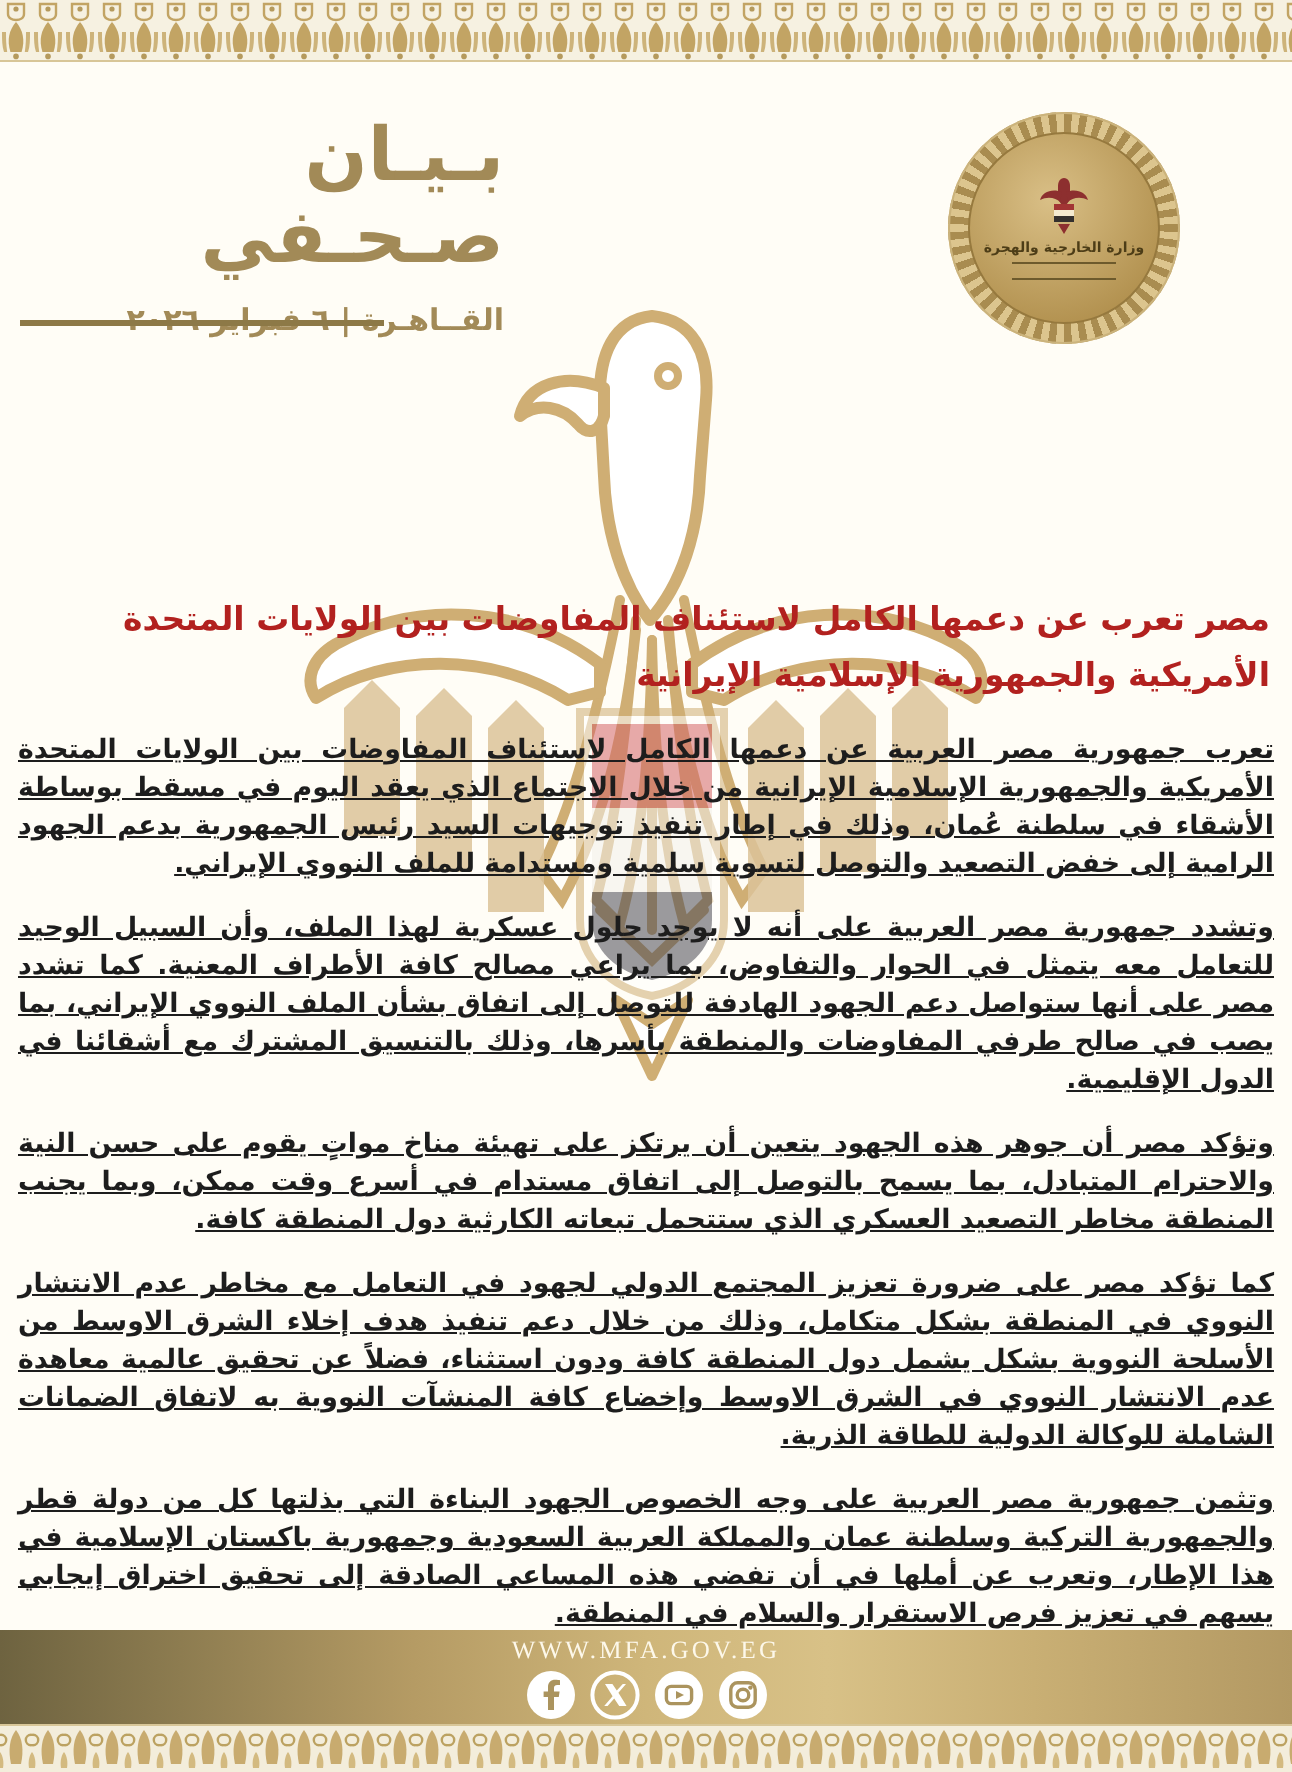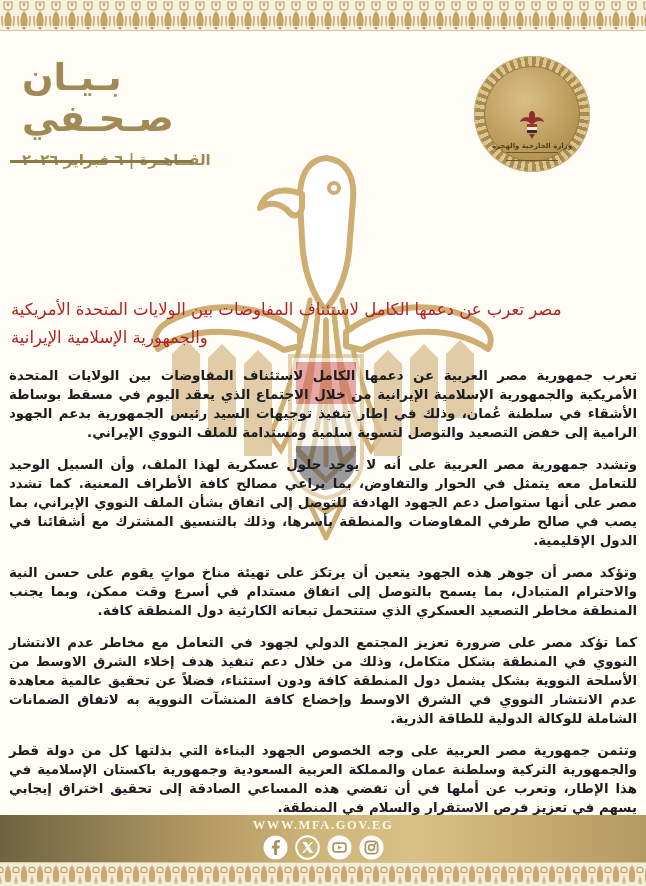--- a/index.html
+++ b/index.html
@@ -5,56 +5,56 @@
   html,body{margin:0;padding:0;background:#fffdf6;}
   .page{
     position:relative;width:646px;height:886px;margin:0 auto;
     background:#fffdf6;overflow:hidden;
     font-family:"DejaVu Sans","Liberation Sans",sans-serif;
   }
   
   .border-top{position:absolute;top:0;left:0;width:646px;height:31px;}
   .border-bottom{position:absolute;bottom:0;left:0;width:646px;height:24px;}
   
-  .header-left{position:absolute;top:58px;left:22px;width:230px;text-align:left;direction:rtl;}
+  .header-left{position:absolute;top:58px;left:22px;width:230px;text-align:right;direction:rtl;}
   .press-title{font-size:37px;font-weight:bold;color:#a28a57;letter-spacing:1px;line-height:1.1;}
   .dateline{margin-top:12px;font-size:15px;font-weight:bold;color:#a28a57;}
   .header-rule{position:absolute;top:160px;left:10px;width:182px;height:3px;background:#8d7947;}
   .seal{
     position:absolute;top:56px;right:56px;width:116px;height:116px;border-radius:50%;
     background:repeating-conic-gradient(#a98c50 0deg 4deg,#dcc globalization 8deg);
     background:repeating-conic-gradient(#a98c50 0deg 4deg,#dcc58e 4deg 8deg);
     display:flex;align-items:center;justify-content:center;
     box-shadow:0 0 0 1px #cbb37c inset;
   }
   .seal-inner{
     width:94px;height:94px;border-radius:50%;
     background:radial-gradient(circle at 42% 35%,#d9bf86,#b2914f 78%);
-    border:1px solid #96793e;display:flex;flex-direction:column;align-items:center;justify-content:flex-end;gap:2px;
+    border:1px solid #96793e;display:flex;flex-direction:column;align-items:center;justify-content:center;gap:2px;
   }
   .seal-name{font-size:7px;font-weight:bold;color:#4d3d17;direction:rtl;text-align:center;line-height:1.2;}
   .seal-lines{width:52px;height:7px;border-top:1px solid #6d5a2c;border-bottom:1px solid #6d5a2c;}
   
   .watermark{position:absolute;top:150px;left:150px;width:346px;height:392px;z-index:0;pointer-events:none;}
   
   .content{position:absolute;top:296px;left:9px;right:9px;z-index:2;direction:rtl;}
   .doc-title{
-    text-align:left;color:#b2211f;font-weight:normal;font-size:16.5px;line-height:1.72;margin:0 2px 13px 2px;
+    text-align:right;color:#b2211f;font-weight:bold;font-size:16.5px;line-height:1.72;margin:0 2px 13px 2px;
   }
   .body-par{
     margin:0 0 13px 0;color:#1d1d1d;font-weight:bold;font-size:13.4px;line-height:1.42;
-    text-align:justify;text-align-last:right;
+    text-align:justify;text-align-last:right;text-decoration:underline;
   }
   
   .footer-bar{
     position:absolute;left:0;bottom:24px;width:646px;height:47px;z-index:3;
     background:linear-gradient(90deg,#6e6340 0%,#8d7c50 14%,#b59b64 32%,#cfb67a 50%,#d8c187 64%,#c9af74 80%,#b39963 100%);
     display:flex;flex-direction:column;align-items:center;justify-content:center;gap:2px;
   }
-  .website{color:#fdf8ea;font-family:"Liberation Serif","DejaVu Serif",serif;font-size:12.5px;letter-spacing:1.6px;font-weight:bold;}
+  .website{color:#fdf8ea;font-family:"Liberation Serif","DejaVu Serif",serif;font-size:12.5px;letter-spacing:1.6px;font-weight:normal;}
   .social-row{display:flex;gap:7px;align-items:center;}
   .social-row svg{display:block;}
 </style>
 </head>
 <body>
 
 <div class="page">
 
   <svg class="border-top" width="646" height="31" xmlns="http://www.w3.org/2000/svg">
     <defs>

